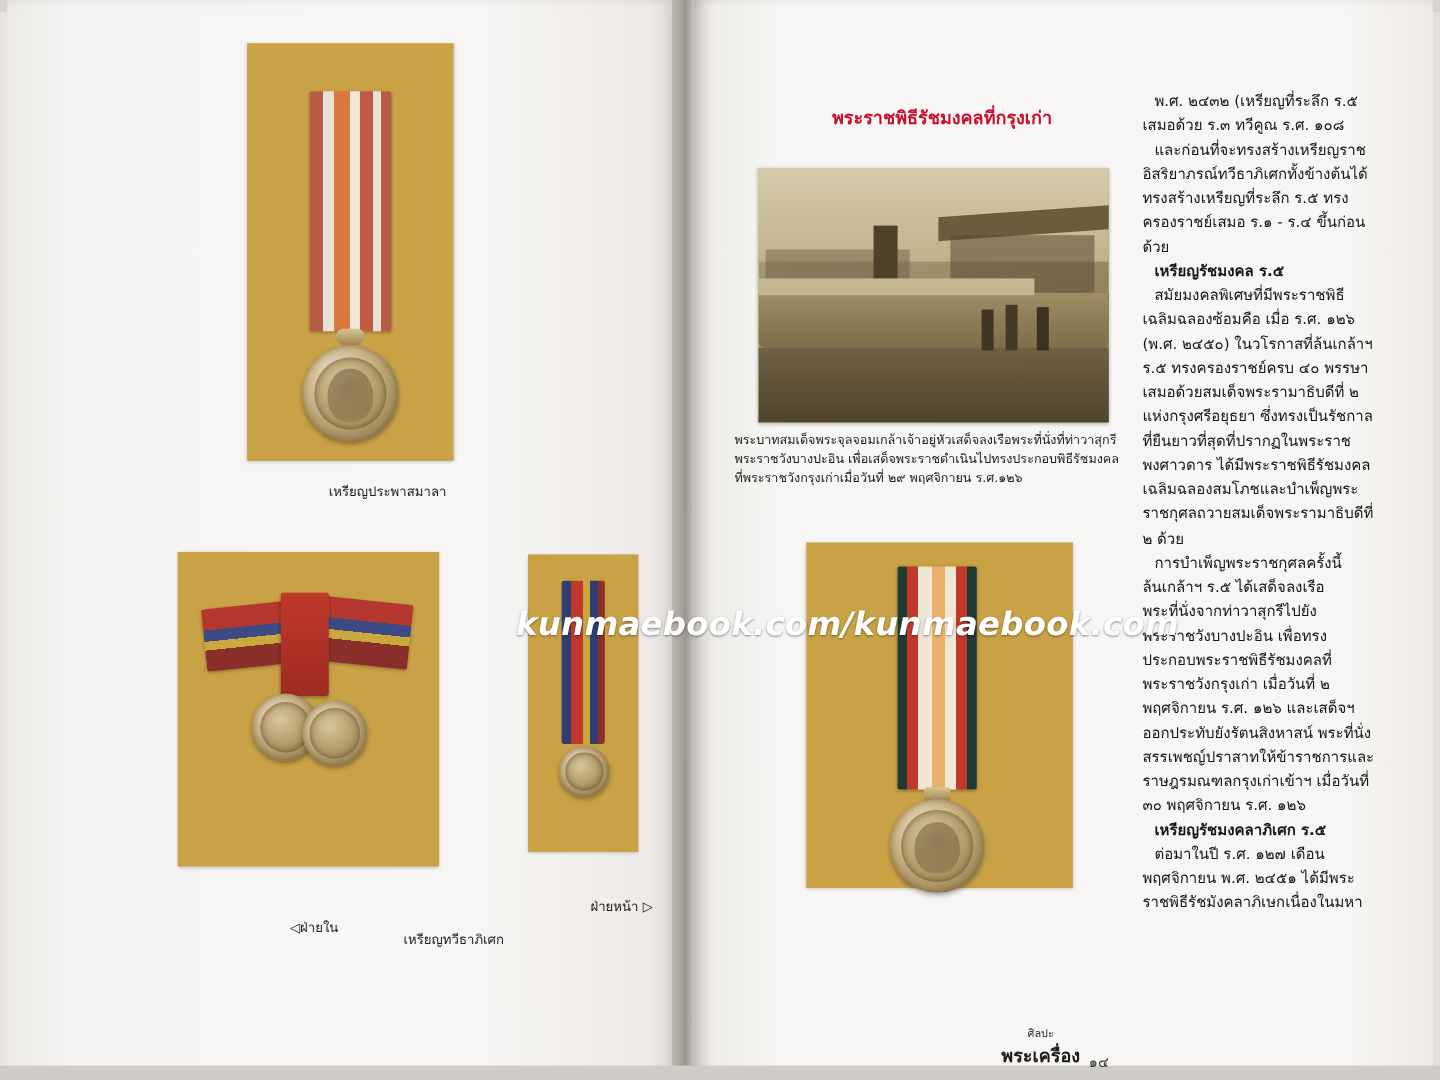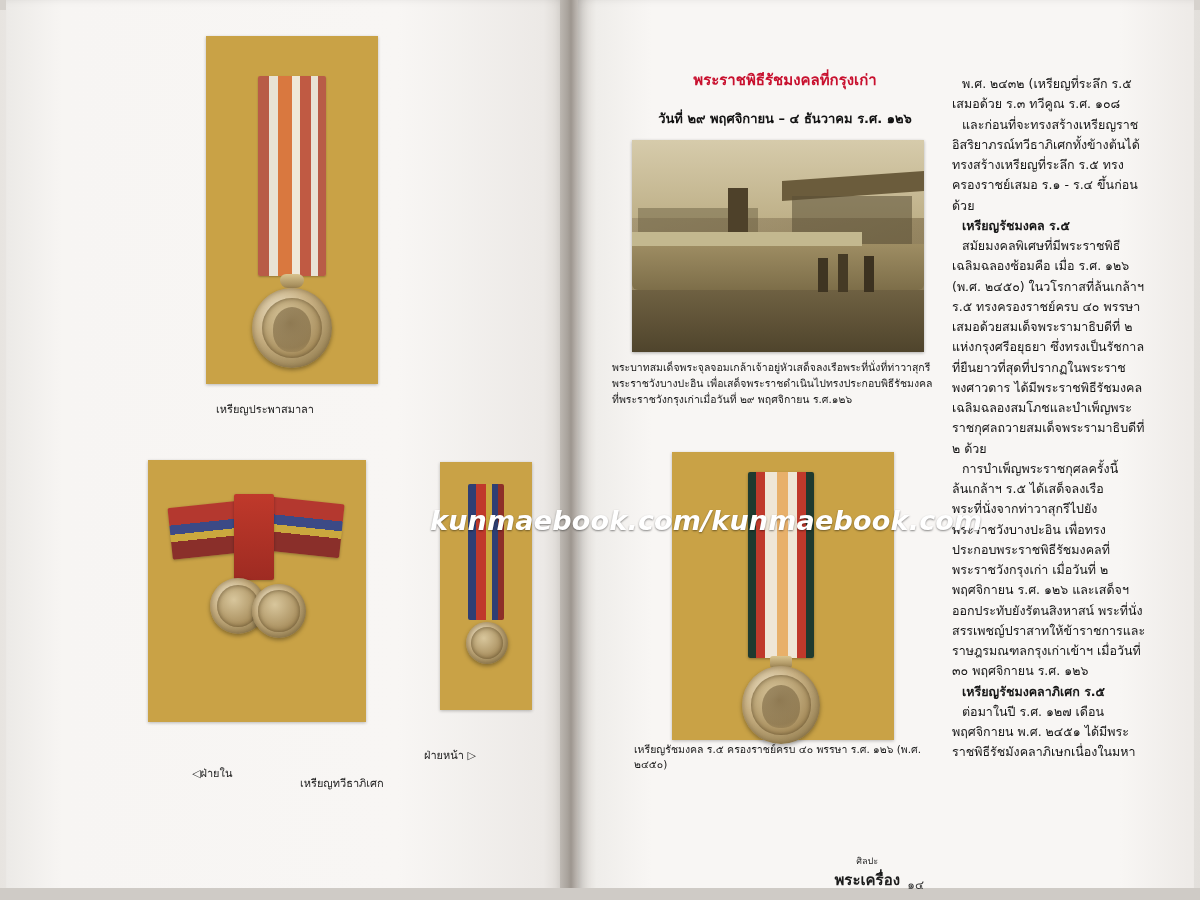--- a/index.html
+++ b/index.html
@@ -25,21 +25,21 @@
     box-shadow:inset 6px 0 14px -8px rgba(0,0,0,.35);}
   .gutter{
     position:absolute;left:560px;top:0;width:22px;height:900px;
     background:linear-gradient(90deg,#bdb8b2 0%,#a9a39c 35%,#9d968f 50%,#b4aea8 70%,#d2cec9 100%);
   }
   .edge-top{position:absolute;left:0;top:0;width:1200px;height:10px;background:#d6d2cd;}
   .edge-bottom{position:absolute;left:0;bottom:0;width:1200px;height:12px;background:#cfcbc6;}
 
   
   .plate{position:absolute;background:#c9a246;box-shadow:0 1px 3px rgba(0,0,0,.25);}
-  .caption{position:absolute;font-size:11px;color:#1a1a1a;text-align:left;line-height:1.4;}
+  .caption{position:absolute;font-size:11px;color:#1a1a1a;text-align:right;line-height:1.4;}
 
   
   .ribbon{position:absolute;border-radius:2px;}
   .medal{position:absolute;border-radius:50%;
     background:radial-gradient(circle at 35% 30%,#e8dcc0 0%,#c9b183 40%,#a08a5c 75%,#7d6a42 100%);
     box-shadow:0 2px 4px rgba(0,0,0,.35), inset 0 0 6px rgba(90,70,35,.55);}
   .medal .inner{position:absolute;inset:12%;border-radius:50%;
     background:radial-gradient(circle at 40% 35%,#d8c69c,#a98f5e 70%,#8a7449 100%);
     box-shadow:inset 0 0 5px rgba(60,45,20,.6);}
   .medal .bust{position:absolute;left:26%;top:24%;width:48%;height:56%;border-radius:50% 50% 45% 45%;
@@ -105,22 +105,21 @@
   <div class="caption" style="left:300px;top:776px;width:120px;">เหรียญทวีธาภิเศก</div>
 
   <div class="plate" style="left:440px;top:462px;width:92px;height:248px;">
     <div class="ribbon" style="left:28px;top:22px;width:36px;height:136px;background:linear-gradient(90deg,#2f3f73 0%,#2f3f73 22%,#c0392b 22%,#c0392b 50%,#caa83e 50%,#caa83e 66%,#2f3f73 66%,#2f3f73 84%,#8d2f28 84%,#8d2f28 100%);"></div>
     <div class="medal" style="left:26px;top:160px;width:42px;height:42px;">
         <div class="inner"></div>
       </div>
   </div>
   <div class="caption" style="left:424px;top:748px;width:120px;">ฝ่ายหน้า ▷</div>
 
-  <div class="heading-red" style="left:610px;top:68px;width:350px;">พระราชพิธีรัชมงคลที่กรุงเก่า</div>
-  <div class="heading-sub" style="left:600px;top:108px;width:370px;">วันที่ ๒๙ พฤศจิกายน – ๔ ธันวาคม ร.ศ. ๑๒๖</div>
+  <div class="heading-red" style="left:610px;top:86px;width:350px;">พระราชพิธีรัชมงคลที่กรุงเก่า</div>
 
   <div class="photo-halftone" style="left:632px;top:140px;width:292px;height:212px;">
     <div class="hp" style="left:0;top:0;width:292px;height:78px;background:linear-gradient(180deg,#d6cbab,#bfb189);"></div>
     <div class="hp" style="left:150px;top:36px;width:142px;height:20px;background:#6b5c3c;transform:skewY(-4deg);"></div>
     <div class="hp" style="left:160px;top:56px;width:120px;height:52px;background:rgba(90,78,52,.55);"></div>
     <div class="hp" style="left:150px;top:104px;width:142px;height:6px;background:#5d4f34;"></div>
     <div class="hp" style="left:6px;top:68px;width:120px;height:40px;background:rgba(100,88,60,.45);"></div>
     <div class="hp" style="left:96px;top:48px;width:20px;height:46px;background:#4e412a;"></div>
     <div class="hp" style="left:0;top:104px;width:292px;height:46px;background:linear-gradient(180deg,#9e8d63,#7d6e49);border-radius:0 0 6px 6px;"></div>
     <div class="hp" style="left:0;top:92px;width:230px;height:14px;background:#c3b88f;"></div>
@@ -132,21 +131,20 @@
   <div class="caption" style="left:612px;top:360px;width:330px;text-align:left;font-size:10.5px;line-height:1.5;">พระบาทสมเด็จพระจุลจอมเกล้าเจ้าอยู่หัวเสด็จลงเรือพระที่นั่งที่ท่าวาสุกรี พระราชวังบางปะอิน เพื่อเสด็จพระราชดำเนินไปทรงประกอบพิธีรัชมงคล ที่พระราชวังกรุงเก่าเมื่อวันที่ ๒๙ พฤศจิกายน ร.ศ.๑๒๖</div>
 
   <div class="plate" style="left:672px;top:452px;width:222px;height:288px;">
     <div class="ribbon" style="left:76px;top:20px;width:66px;height:186px;background:linear-gradient(90deg,#1f3a2f 0%,#1f3a2f 12%,#c0392b 12%,#c0392b 26%,#efe6d6 26%,#efe6d6 44%,#e8b06a 44%,#e8b06a 60%,#efe6d6 60%,#efe6d6 74%,#c0392b 74%,#c0392b 88%,#1f3a2f 88%,#1f3a2f 100%);box-shadow:0 1px 3px rgba(0,0,0,.3);"></div>
     <div class="hanger" style="left:98px;top:204px;width:22px;height:12px;"></div>
     <div class="medal" style="left:70px;top:214px;width:78px;height:78px;">
       <div class="inner"></div>
       <div class="bust"></div>
     </div>
   </div>
-  <div class="caption" style="left:634px;top:742px;width:300px;font-size:10.5px;">เหรียญรัชมงคล ร.๕ ครองราชย์ครบ ๔๐ พรรษา ร.ศ. ๑๒๖ (พ.ศ. ๒๔๕๐)</div>
 
   <div class="col-text" style="left:952px;top:46px;width:196px;margin-top:28px;">
     <p>พ.ศ. ๒๔๓๒ (เหรียญที่ระลึก ร.๕ เสมอด้วย ร.๓ ทวีคูณ ร.ศ. ๑๐๘</p>
     <p>และก่อนที่จะทรงสร้างเหรียญราชอิสริยาภรณ์ทวีธาภิเศกทั้งข้างต้นได้ทรงสร้างเหรียญที่ระลึก ร.๕ ทรงครองราชย์เสมอ ร.๑ - ร.๔ ขึ้นก่อนด้วย</p>
     <p class="bold">เหรียญรัชมงคล ร.๕</p>
     <p>สมัยมงคลพิเศษที่มีพระราชพิธีเฉลิมฉลองซ้อมคือ เมื่อ ร.ศ. ๑๒๖ (พ.ศ. ๒๔๕๐) ในวโรกาสที่ล้นเกล้าฯ ร.๕ ทรงครองราชย์ครบ ๔๐ พรรษาเสมอด้วยสมเด็จพระรามาธิบดีที่ ๒ แห่งกรุงศรีอยุธยา ซึ่งทรงเป็นรัชกาลที่ยืนยาวที่สุดที่ปรากฏในพระราชพงศาวดาร ได้มีพระราชพิธีรัชมงคลเฉลิมฉลองสมโภชและบำเพ็ญพระราชกุศลถวายสมเด็จพระรามาธิบดีที่ ๒ ด้วย</p>
     <p>การบำเพ็ญพระราชกุศลครั้งนี้ ล้นเกล้าฯ ร.๕ ได้เสด็จลงเรือพระที่นั่งจากท่าวาสุกรีไปยังพระราชวังบางปะอิน เพื่อทรงประกอบพระราชพิธีรัชมงคลที่พระราชวังกรุงเก่า เมื่อวันที่ ๒ พฤศจิกายน ร.ศ. ๑๒๖ และเสด็จฯ ออกประทับยังรัตนสิงหาสน์ พระที่นั่งสรรเพชญ์ปราสาทให้ข้าราชการและราษฎรมณฑลกรุงเก่าเข้าฯ เมื่อวันที่ ๓๐ พฤศจิกายน ร.ศ. ๑๒๖</p>
     <p class="bold">เหรียญรัชมงคลาภิเศก ร.๕</p>
     <p>ต่อมาในปี ร.ศ. ๑๒๗ เดือนพฤศจิกายน พ.ศ. ๒๔๕๑ ได้มีพระราชพิธีรัชมังคลาภิเษกเนื่องในมหา</p>
   </div>

